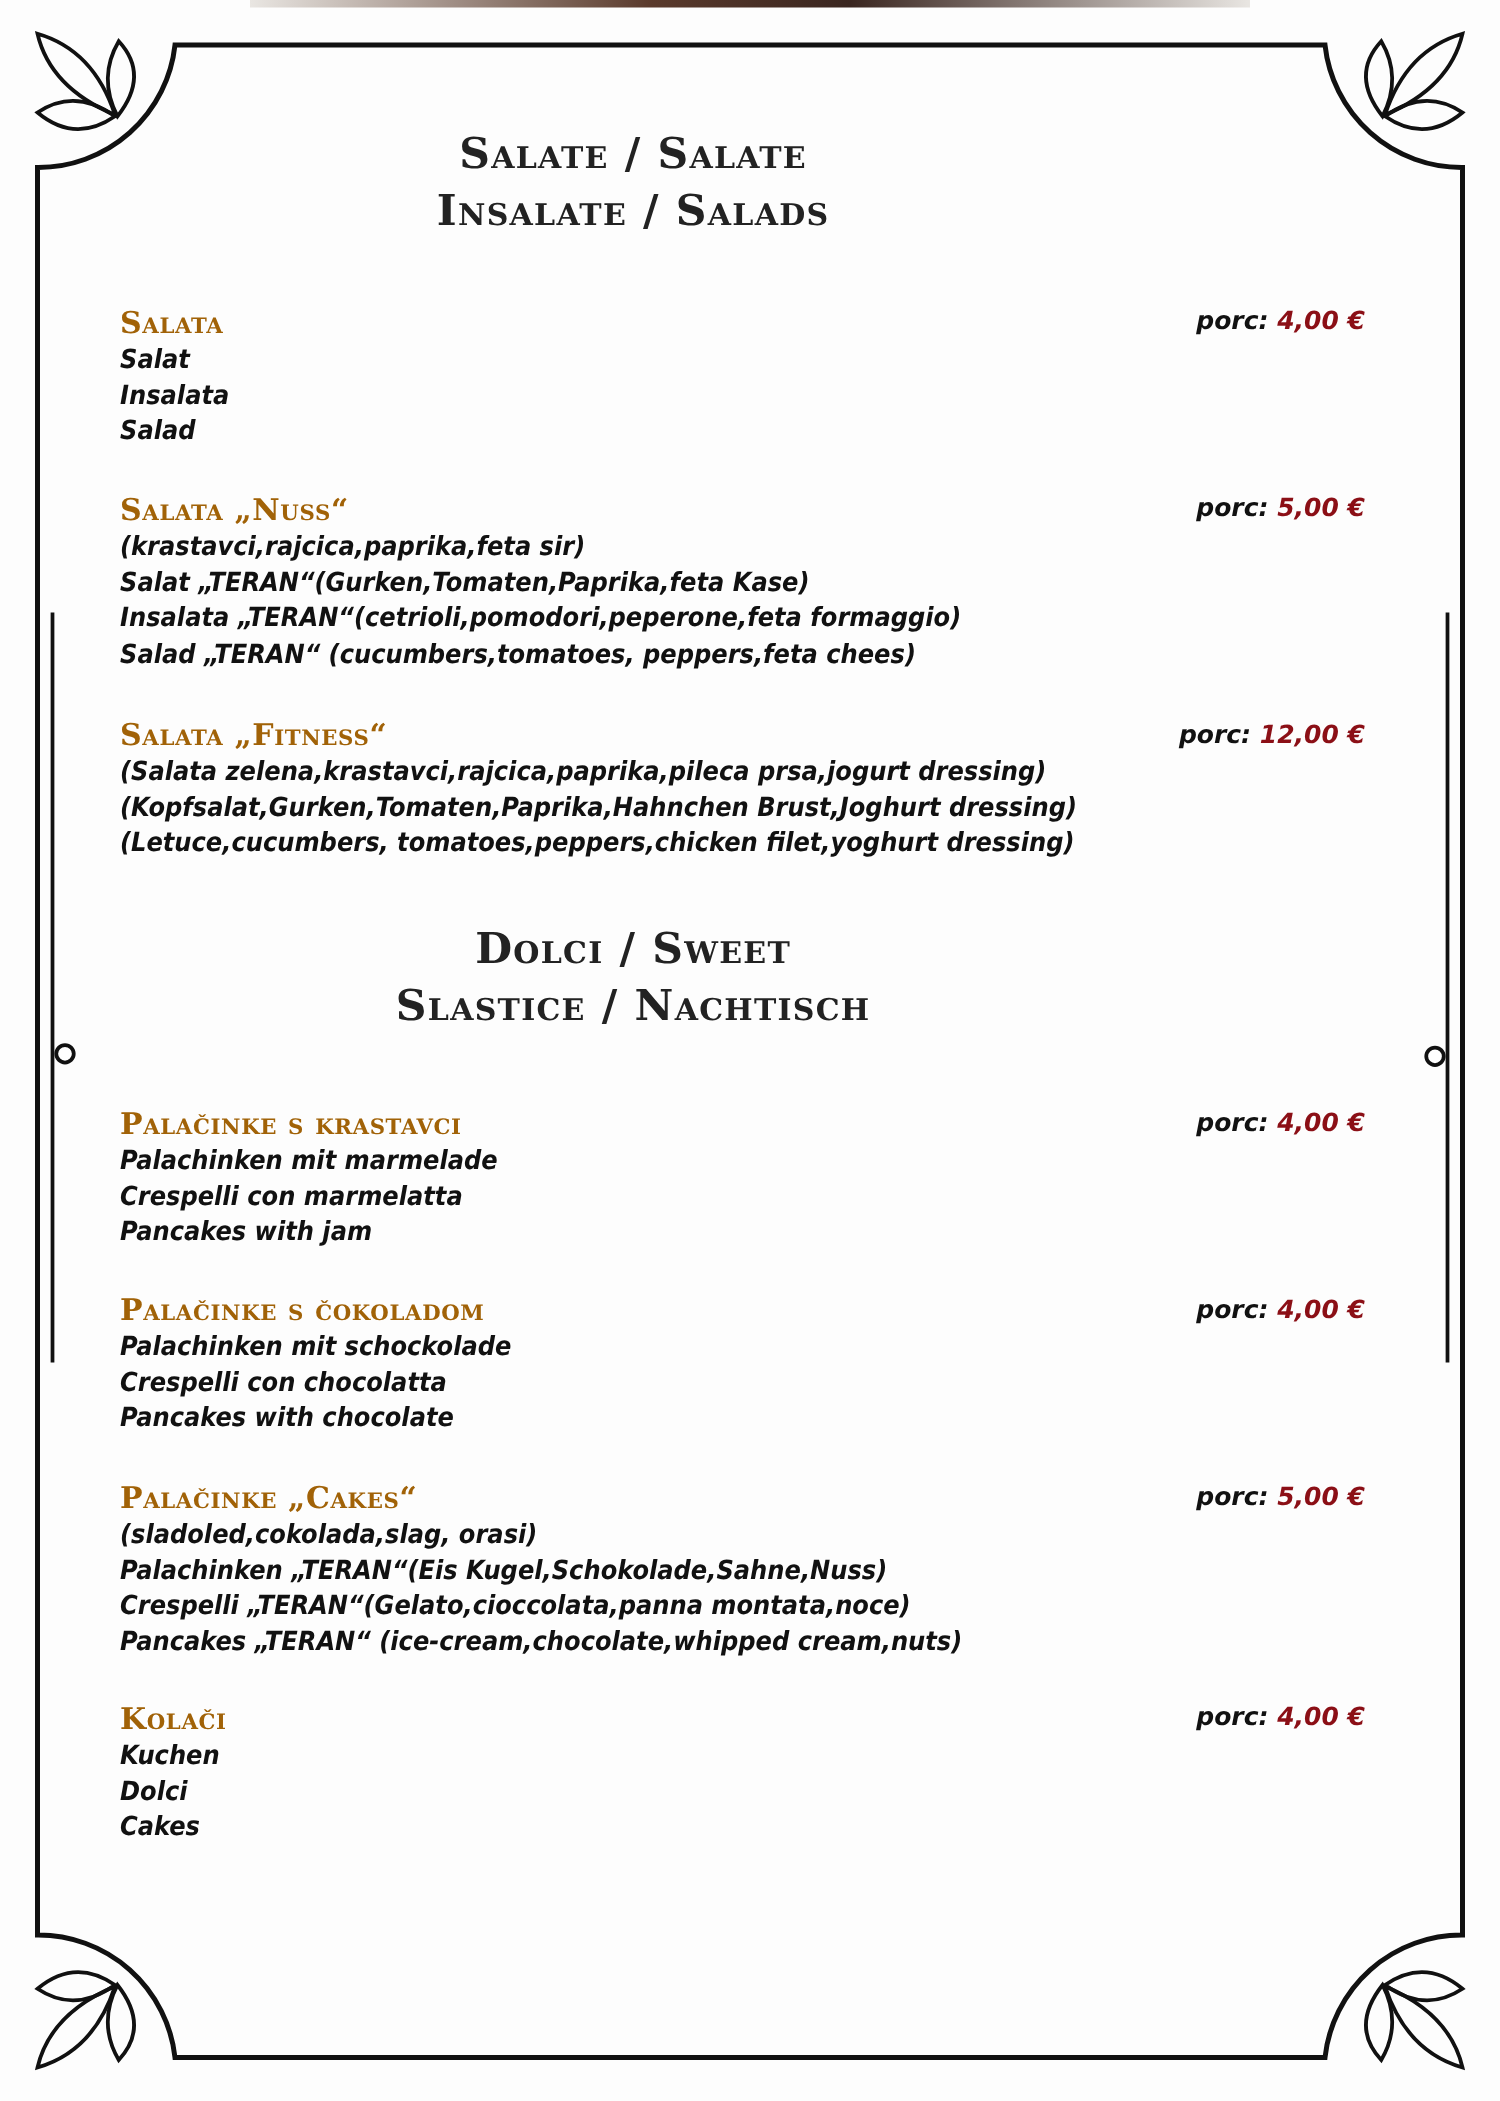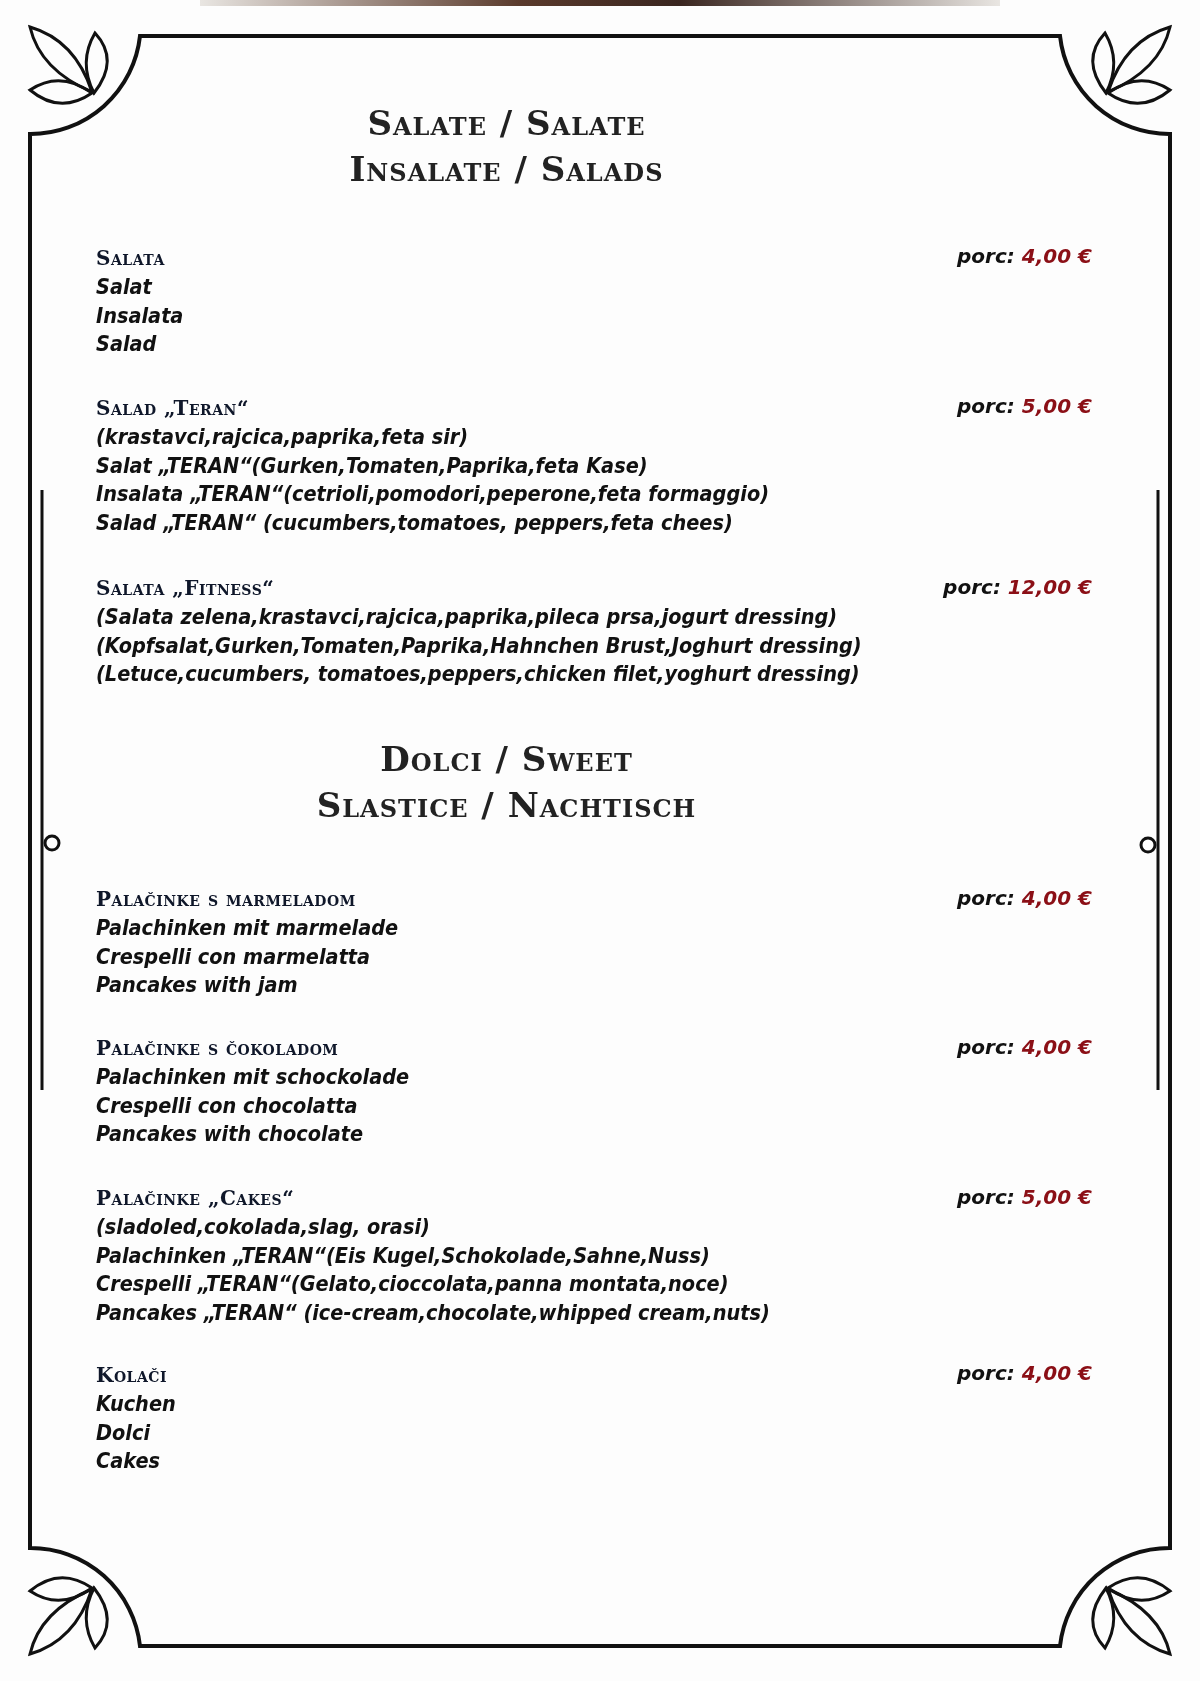--- a/index.html
+++ b/index.html
@@ -13,21 +13,21 @@
     svg.frame { position: absolute; left: 0; top: 0; }
     .section-title {
       position: absolute; left: 0; width: 1013px; text-align: center;
       font-family: "DejaVu Serif", serif; font-weight: bold;
       font-size: 34px; letter-spacing: 1px; color: #222; line-height: 46px;
       font-variant: small-caps;
     }
     .item { position: absolute; left: 96px; width: 1000px; }
     .item-name {
       font-family: "DejaVu Serif", serif; font-weight: bold;
-      font-size: 20px; color: #0f172a; line-height: 30px; letter-spacing: 0.5px;
+      font-size: 24px; color: #a16207; line-height: 30px; letter-spacing: 0.5px;
       font-variant: small-caps;
     }
     .item-desc {
       font-family: "DejaVu Sans", sans-serif; font-style: italic; font-weight: bold;
       font-size: 21px; line-height: 28.5px; color: #111;
       transform: scaleX(0.92); transform-origin: left;
       white-space: nowrap;
     }
     .price {
       position: absolute; right: 108px; text-align: center;
@@ -80,21 +80,21 @@
 
 <div class="item" style="top:243px">
   <div class="item-name">Salata</div>
   <div class="item-desc">Salat</div>
   <div class="item-desc">Insalata</div>
   <div class="item-desc">Salad</div>
 </div>
 <div class="price" style="top:244px"><span>porc:</span> <span class="amount">4,00 €</span></div>
 
 <div class="item" style="top:393px">
-  <div class="item-name">Salad „Teran“</div>
+  <div class="item-name">Salata „Nuss“</div>
   <div class="item-desc">(krastavci,rajcica,paprika,feta sir)</div>
   <div class="item-desc">Salat „TERAN“(Gurken,Tomaten,Paprika,feta Kase)</div>
   <div class="item-desc">Insalata „TERAN“(cetrioli,pomodori,peperone,feta formaggio)</div>
   <div class="item-desc">Salad „TERAN“  (cucumbers,tomatoes, peppers,feta chees)</div>
 </div>
 <div class="price" style="top:394px"><span>porc:</span> <span class="amount">5,00 €</span></div>
 
 <div class="item" style="top:573px">
   <div class="item-name">Salata „Fitness“</div>
   <div class="item-desc">(Salata zelena,krastavci,rajcica,paprika,pileca prsa,jogurt dressing)</div>
@@ -102,21 +102,21 @@
   <div class="item-desc">(Letuce,cucumbers, tomatoes,peppers,chicken filet,yoghurt dressing)</div>
 </div>
 <div class="price" style="top:575px"><span>porc:</span> <span class="amount">12,00 €</span></div>
 
 <div class="section-title" style="top:736px">
   <div>Dolci / Sweet</div>
   <div>Slastice / Nachtisch</div>
 </div>
 
 <div class="item" style="top:884px">
-  <div class="item-name">Palačinke s marmeladom</div>
+  <div class="item-name">Palačinke s krastavci</div>
   <div class="item-desc">Palachinken mit marmelade</div>
   <div class="item-desc">Crespelli con marmelatta</div>
   <div class="item-desc">Pancakes with jam</div>
 </div>
 <div class="price" style="top:886px"><span>porc:</span> <span class="amount">4,00 €</span></div>
 
 <div class="item" style="top:1033px">
   <div class="item-name">Palačinke s čokoladom</div>
   <div class="item-desc">Palachinken mit schockolade</div>
   <div class="item-desc">Crespelli con chocolatta</div>

